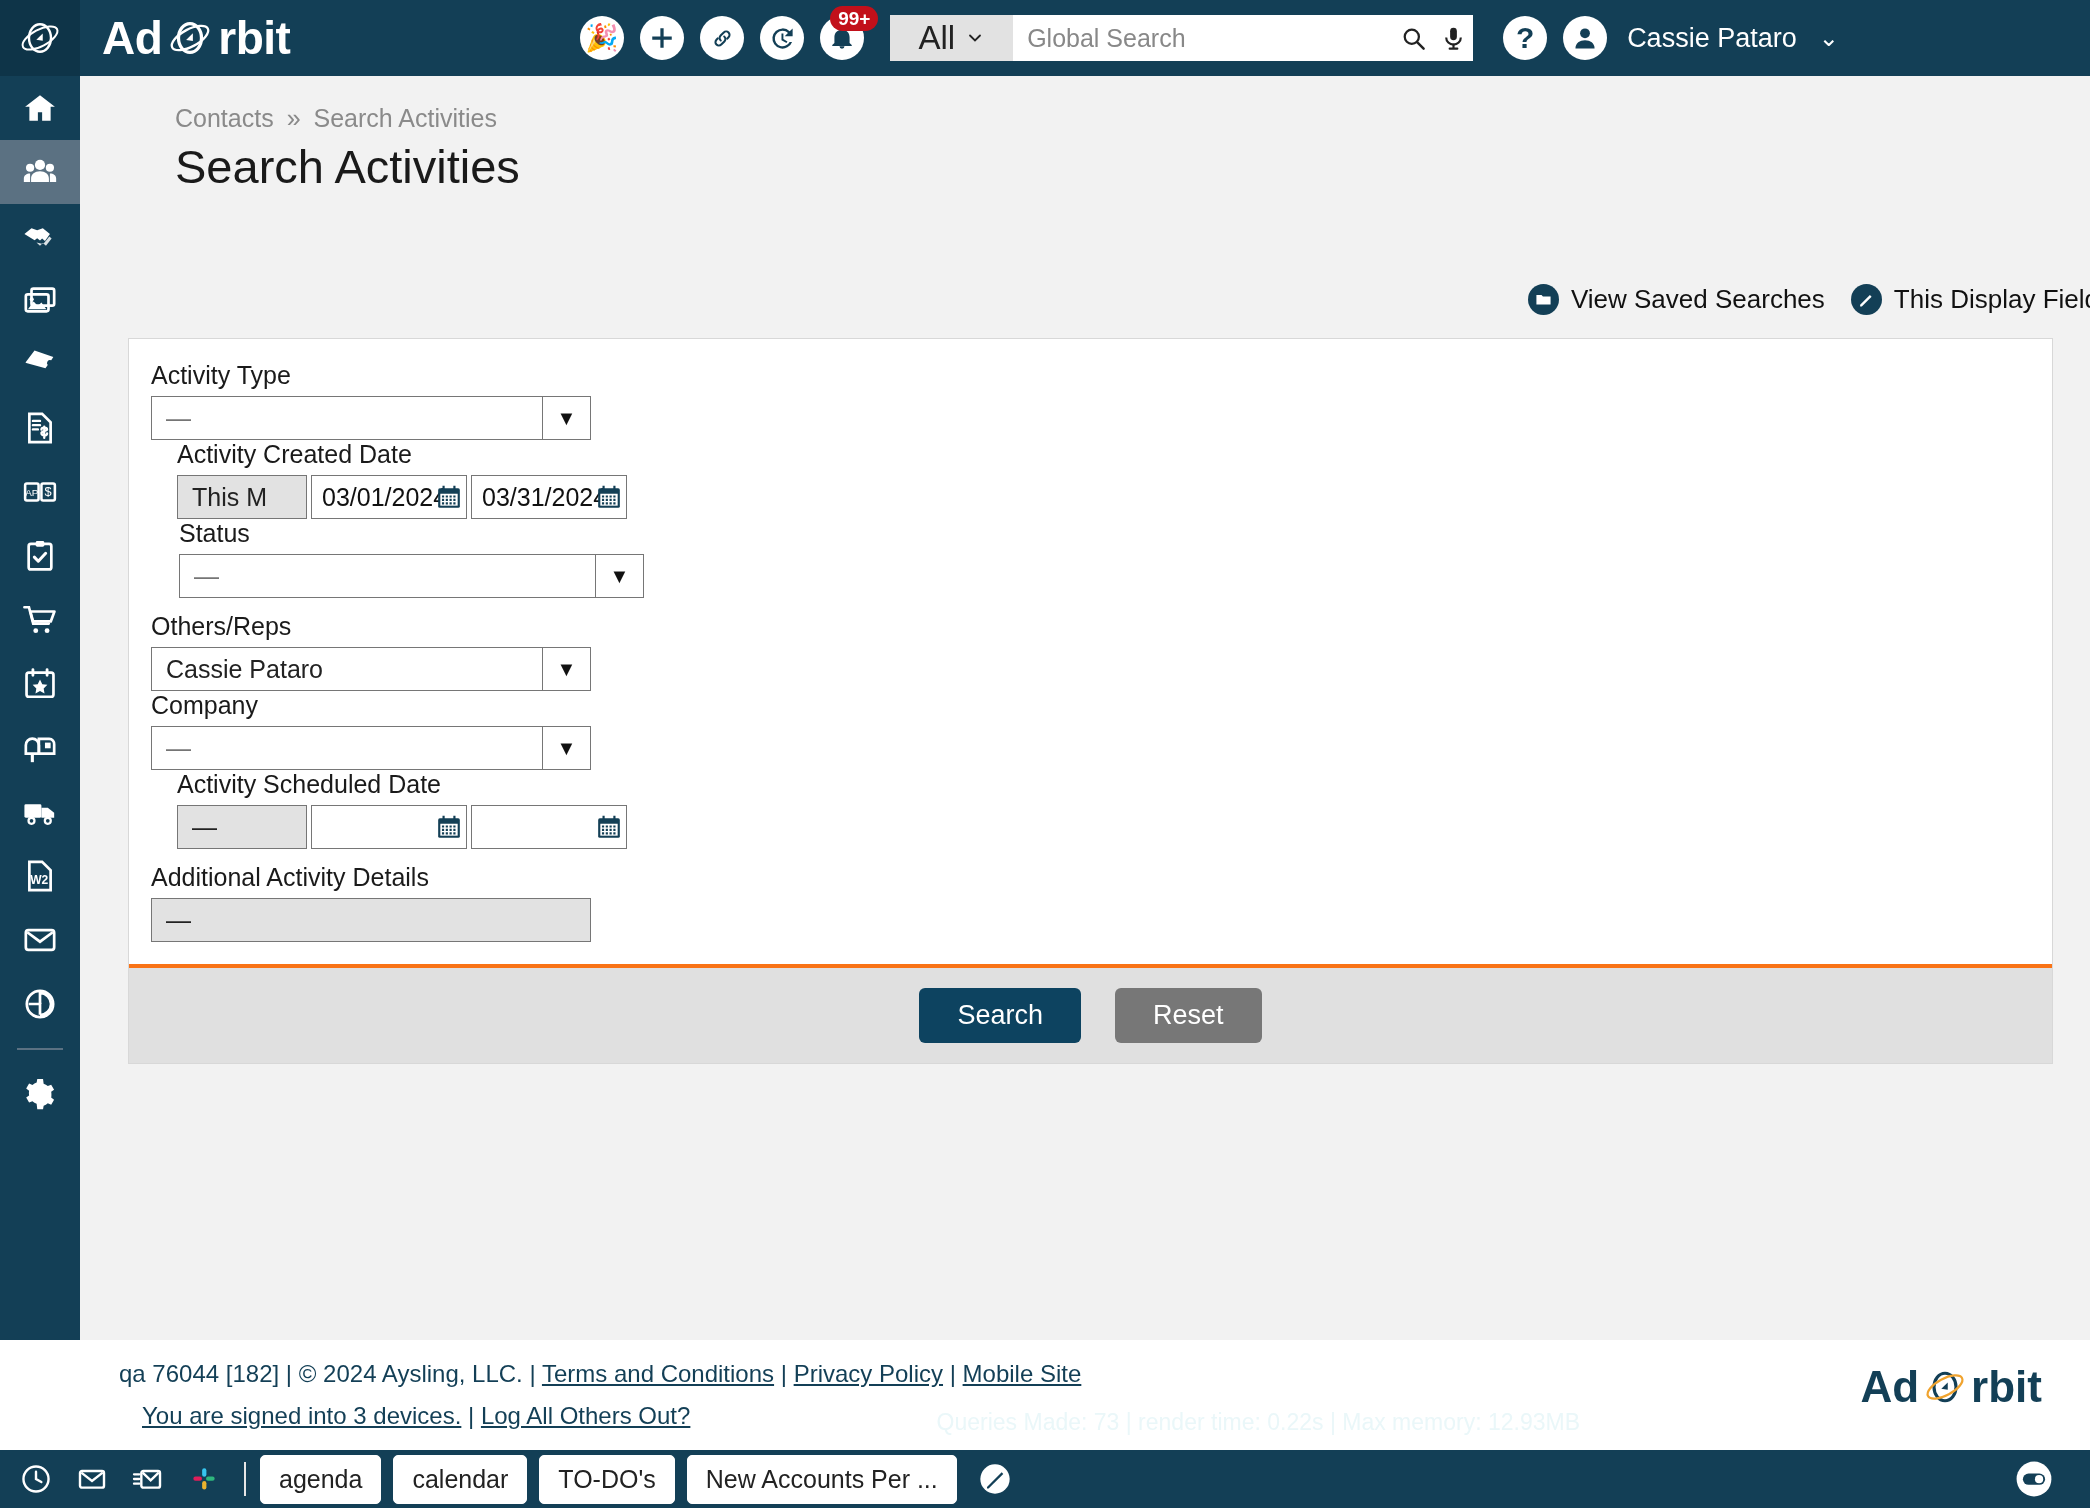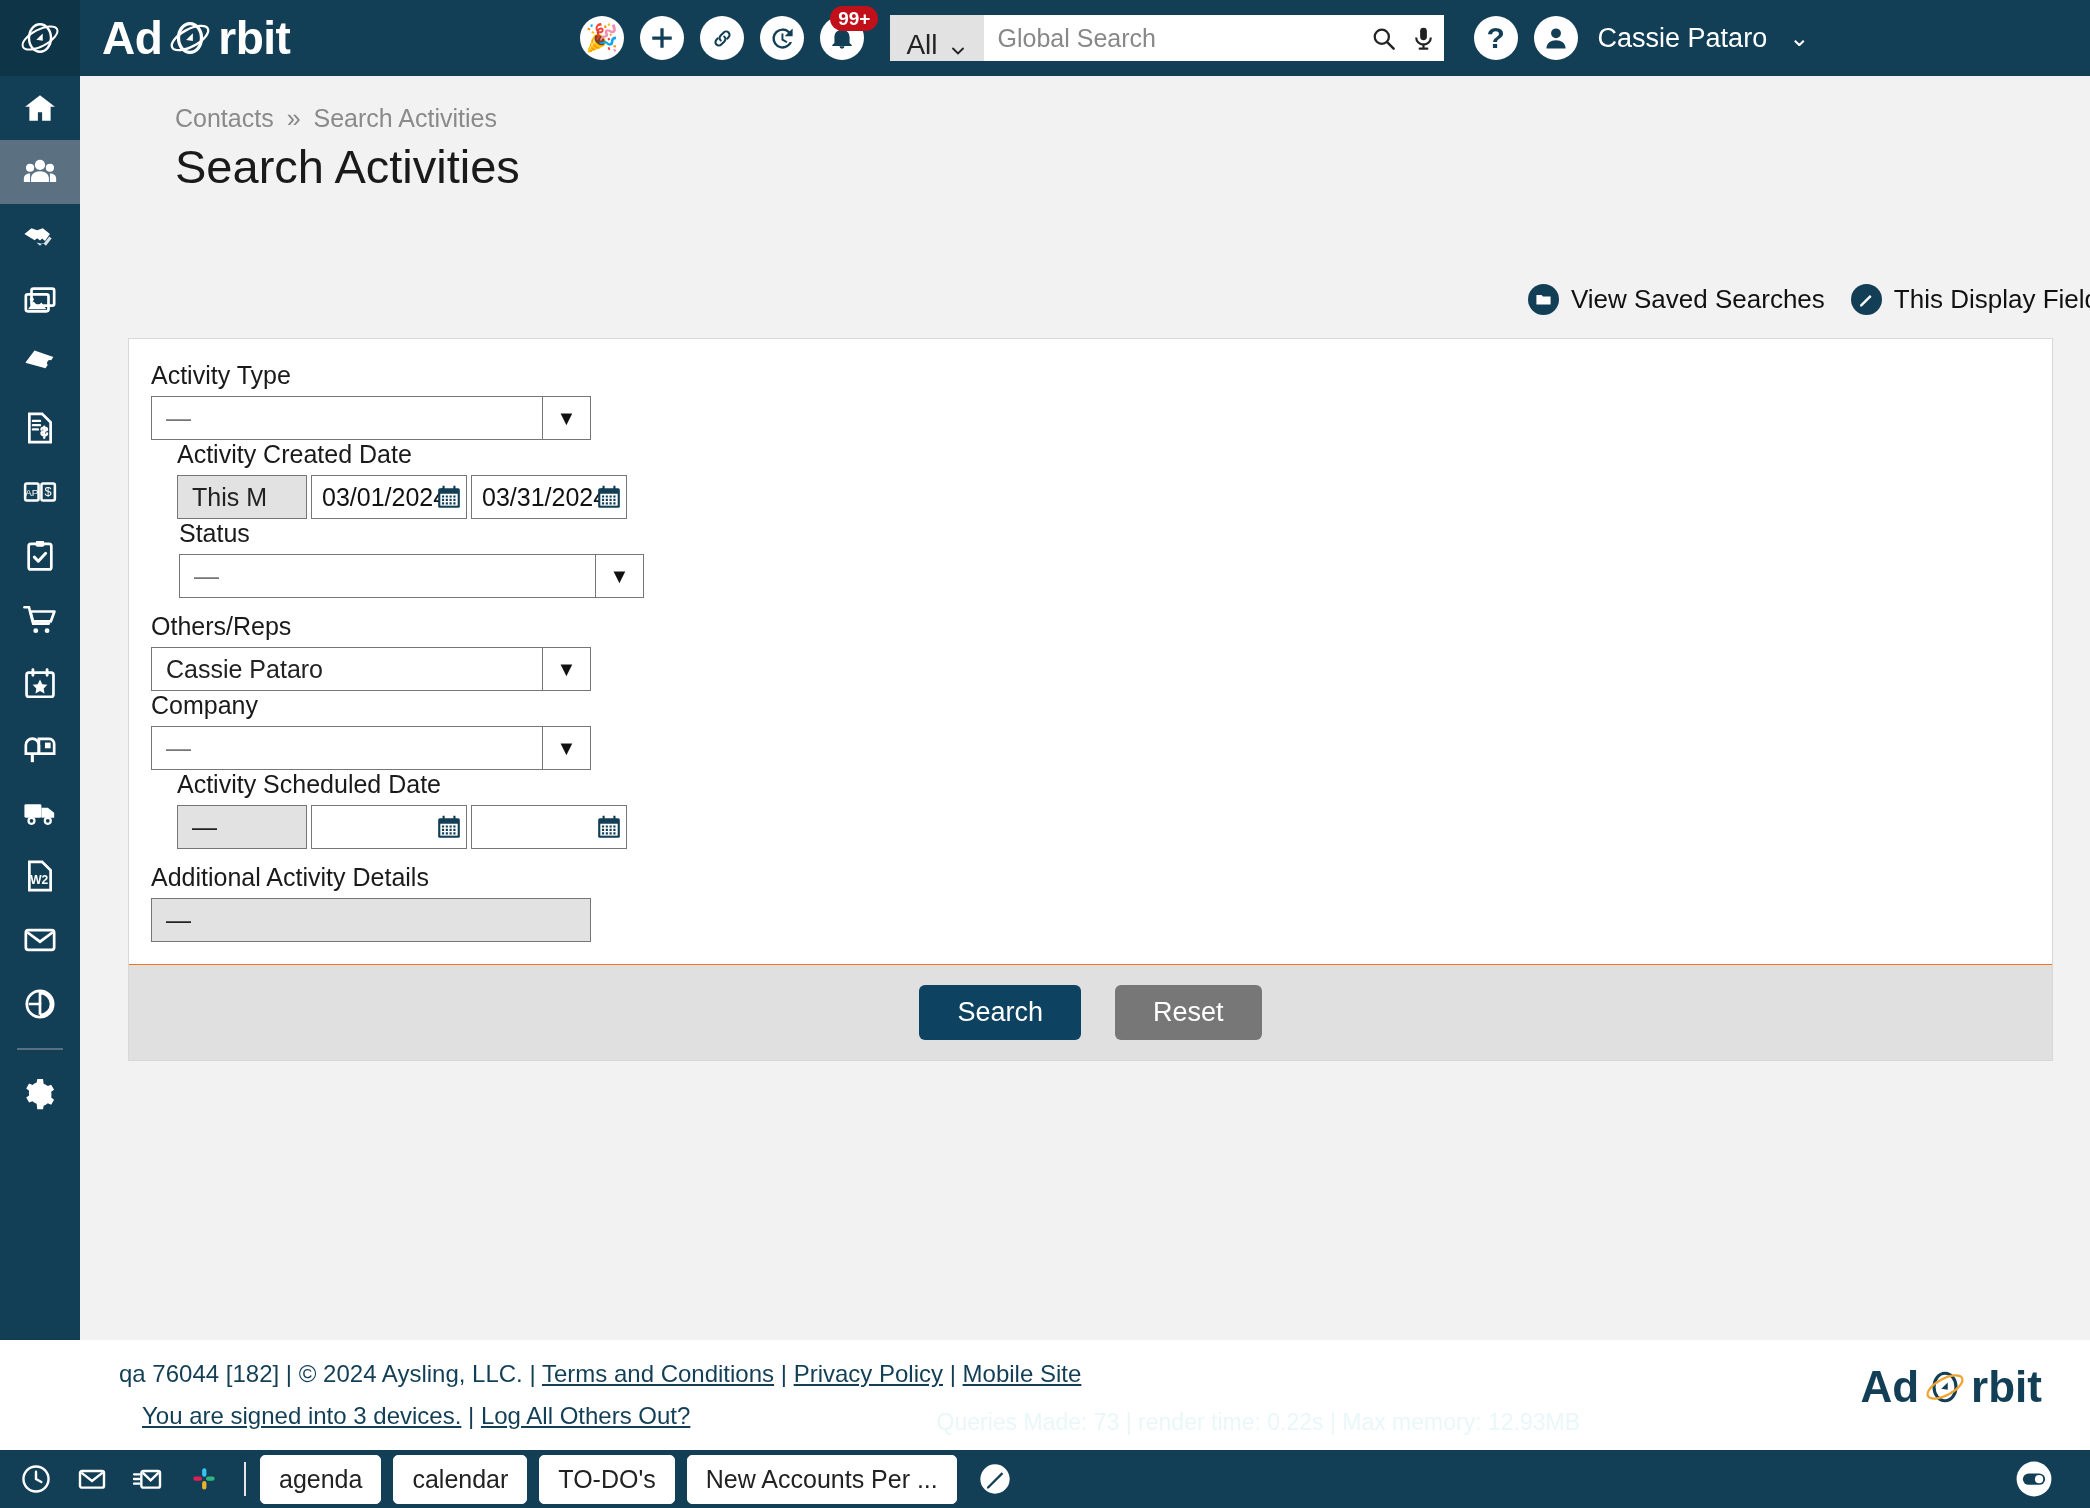--- a/index.html
+++ b/index.html
@@ -44,23 +44,23 @@
     font-size: 19px; font-weight: bold; padding: 3px 8px;
     line-height: 1;
   }
 
   
   #search-group {
     display: flex; align-items: center; margin-left: 26px;
     height: 46px; background: #fff;
   }
   #search-scope {
-    display: flex; align-items: flex-end; gap: 10px;
-    background: #e2e2e2; height: 46px; padding: 0 16px;
-    font-size: 28px; color: #222; cursor: pointer;
+    display: flex; align-items: center; gap: 10px;
+    background: #e2e2e2; height: 46px; padding: 0 28px;
+    font-size: 33px; color: #222; cursor: pointer;
   }
   #search-input {
     border: none; outline: none; height: 46px; width: 380px;
     font-size: 25px; color: #555; padding: 12px 14px;
     font-family: "Liberation Sans", sans-serif;
   }
   #search-input::placeholder { color: #888; }
   .sm-icon { width: 40px; height: 46px; display: flex; align-items: center;
              justify-content: center; color: #222; font-size: 26px; cursor: pointer; }
 
@@ -160,21 +160,21 @@
     font-size: 25px; padding: 0 10px; color: #111;
     font-family: "Liberation Sans", sans-serif; background: transparent;
   }
   .cal-icon {
     position: absolute; right: 4px; top: 50%; transform: translateY(-50%);
     width: 26px; height: 26px; color: #133f56;
   }
   .cal-icon svg { width: 26px; height: 26px; fill: #133f56; }
 
   #panel-footer {
-    background: #e0e0e0; border-top: 1px solid #f97316;
+    background: #e0e0e0; border-top: 4px solid #f97316;
     padding: 20px 0; display: flex; justify-content: center; gap: 34px;
   }
   .btn {
     font-size: 27px; color: #fff; border: none; border-radius: 6px;
     padding: 12px 38px; cursor: pointer;
     font-family: "Liberation Sans", sans-serif;
   }
   .btn-primary { background: #0d4360; }
   .btn-secondary { background: #777777; }
 

